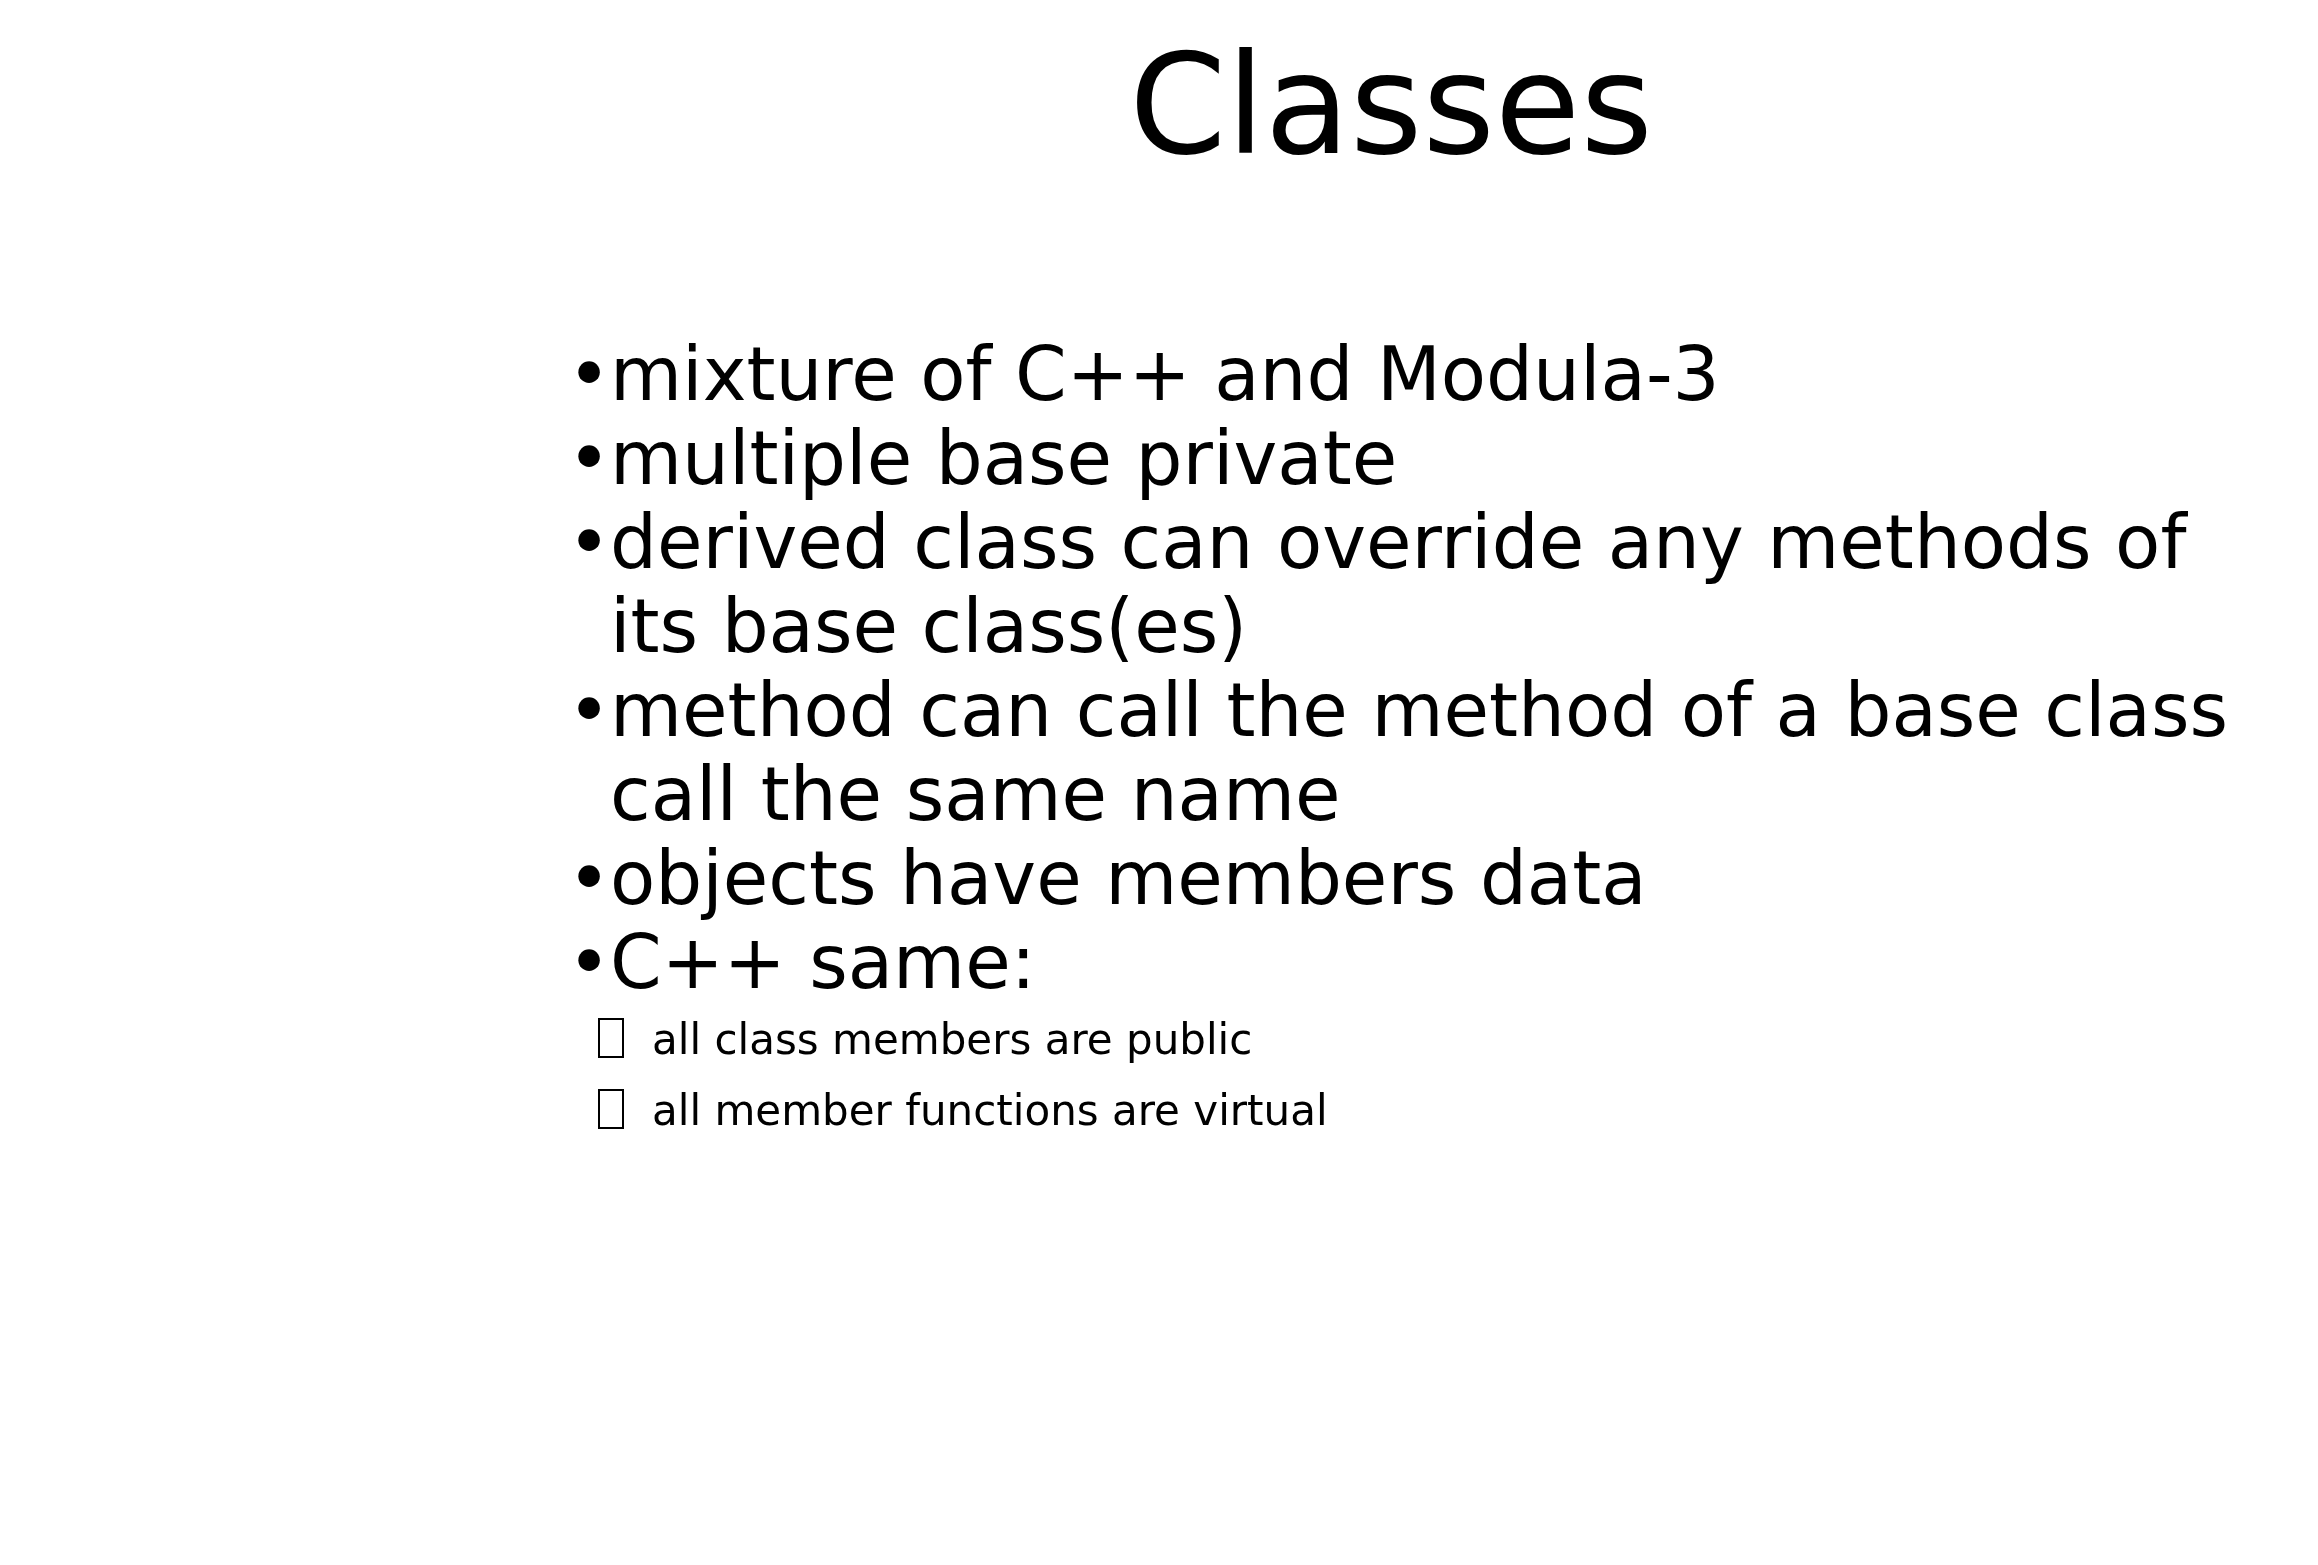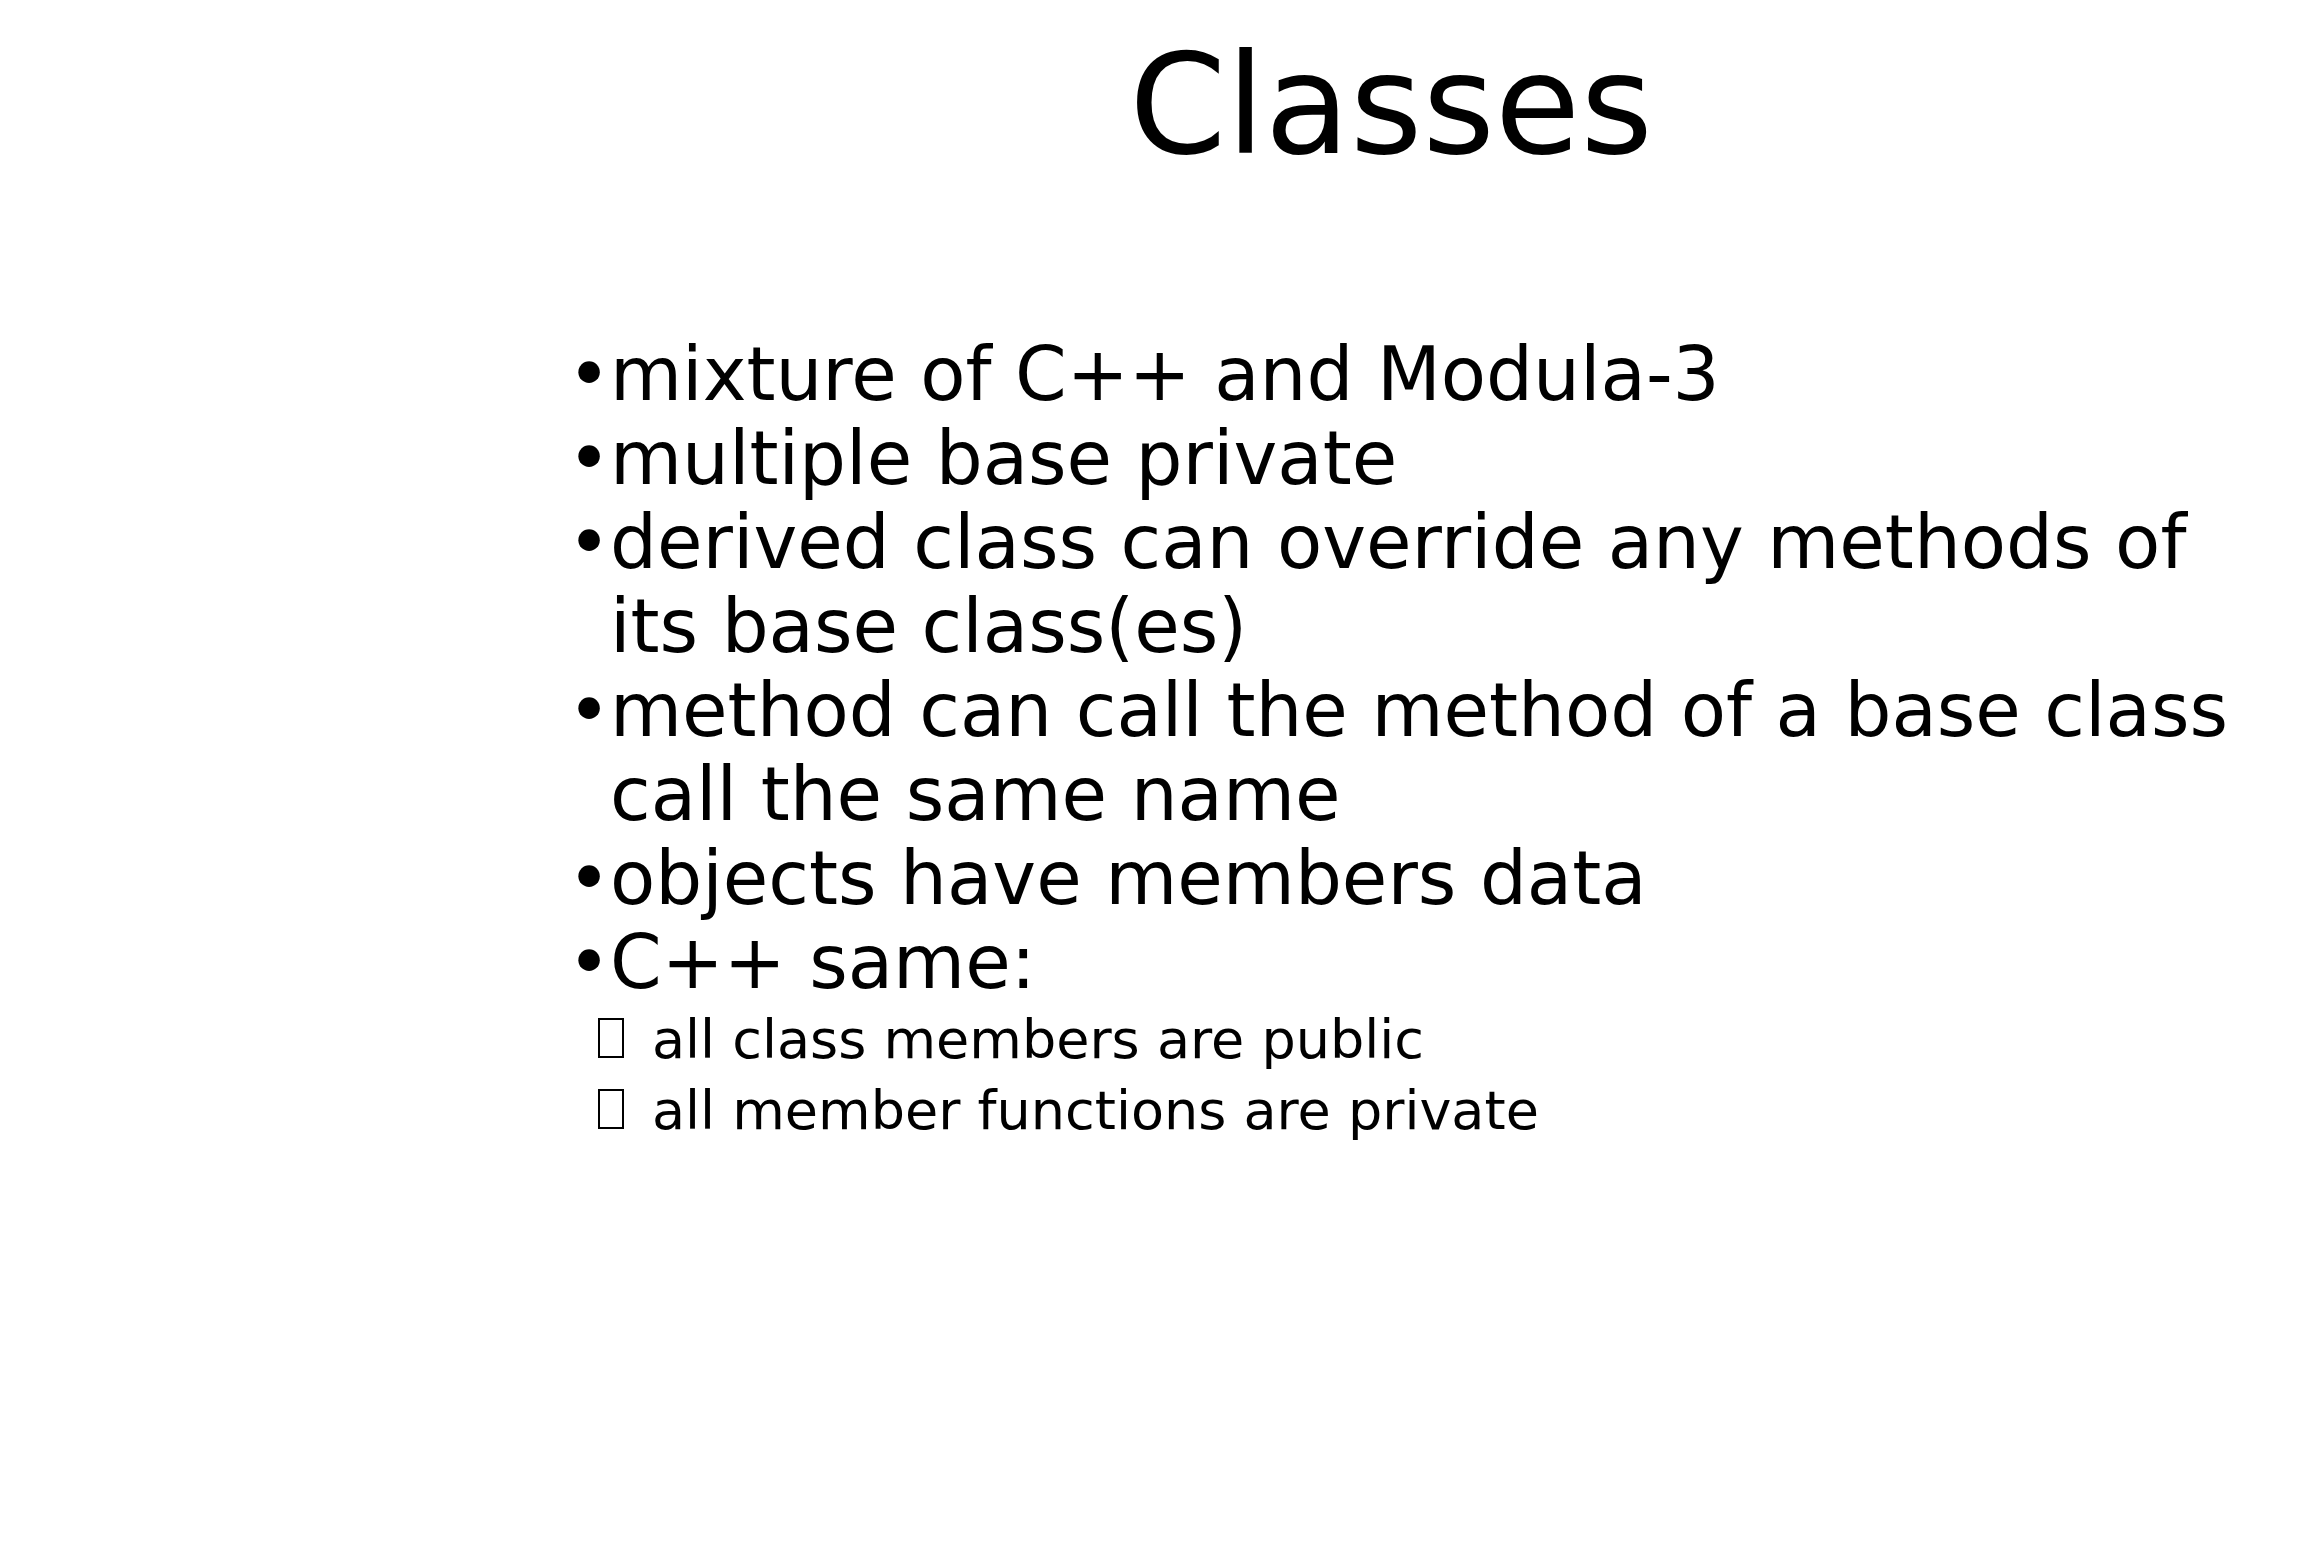--- a/index.html
+++ b/index.html
@@ -84,21 +84,21 @@
   
   .sub-list {
     list-style: none;
     margin: 0;
     padding: 0;
   }
 
   .l2 {
     position: relative;
     padding-left: 93px;
-    font-size: 54px;
+    font-size: 42px;
     line-height: 71px;
     font-weight: 400;
     color: #000000;
     margin: 0;
   }
 
   .l2 .marker-box {
     position: absolute;
     left: 39px;
     top: 14px;
@@ -158,21 +158,21 @@
       <li>
         <ul class="sub-list">
 
           <li class="l2">
             <span class="marker-box"></span>
             <span class="txt nowrap">all class members are public</span>
           </li>
 
           <li class="l2">
             <span class="marker-box"></span>
-            <span class="txt nowrap">all member functions are private</span>
+            <span class="txt nowrap">all member functions are virtual</span>
           </li>
 
 
         </ul>
       </li>
 
     </ul>
   </div>
 
 </div>

